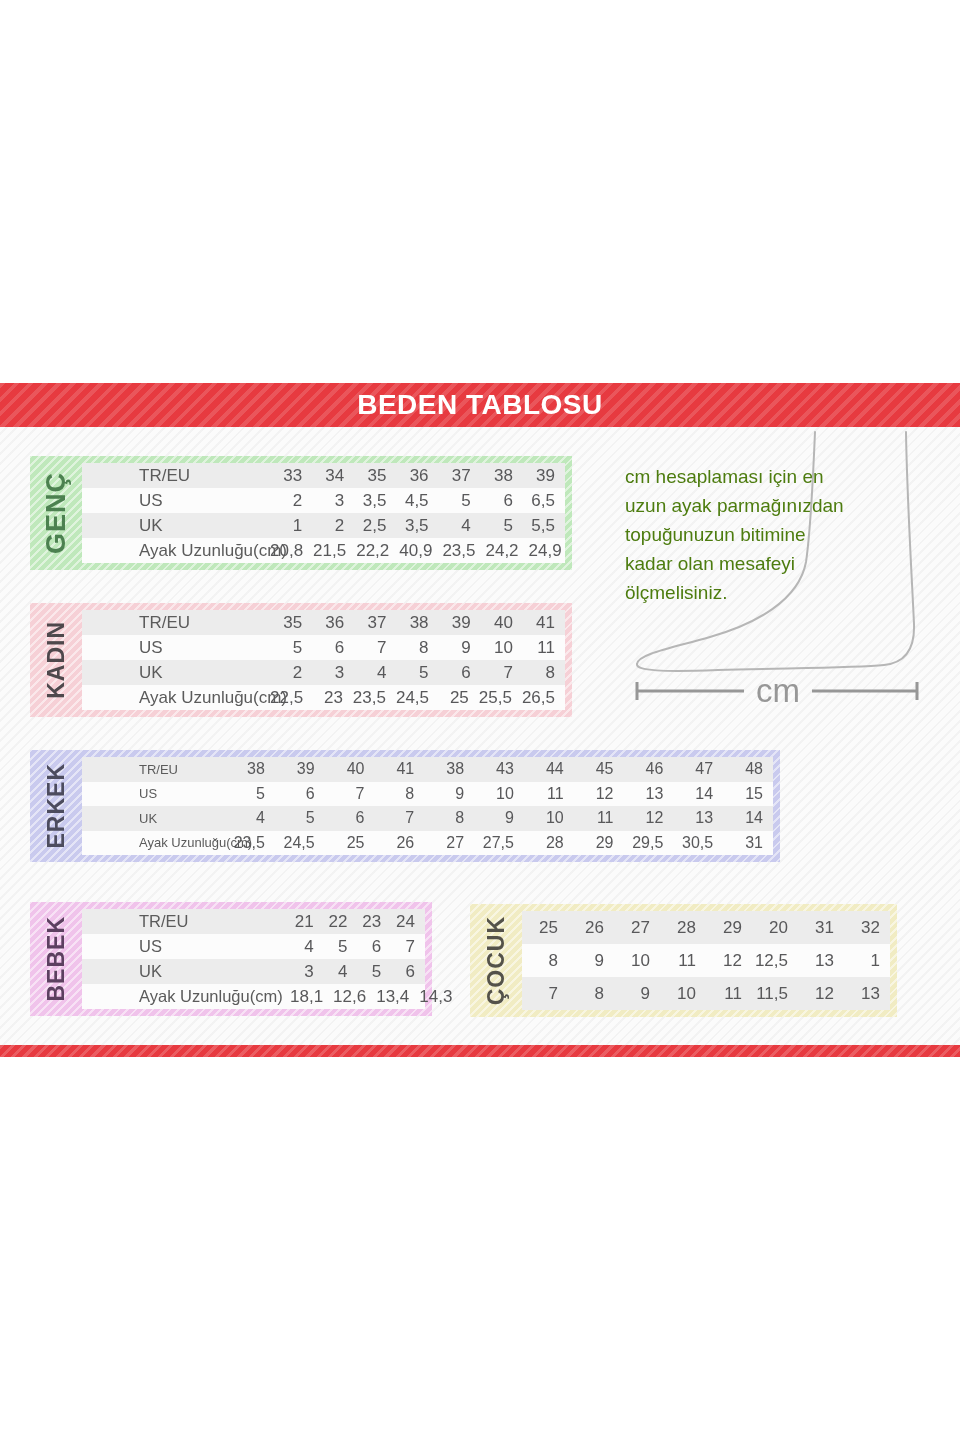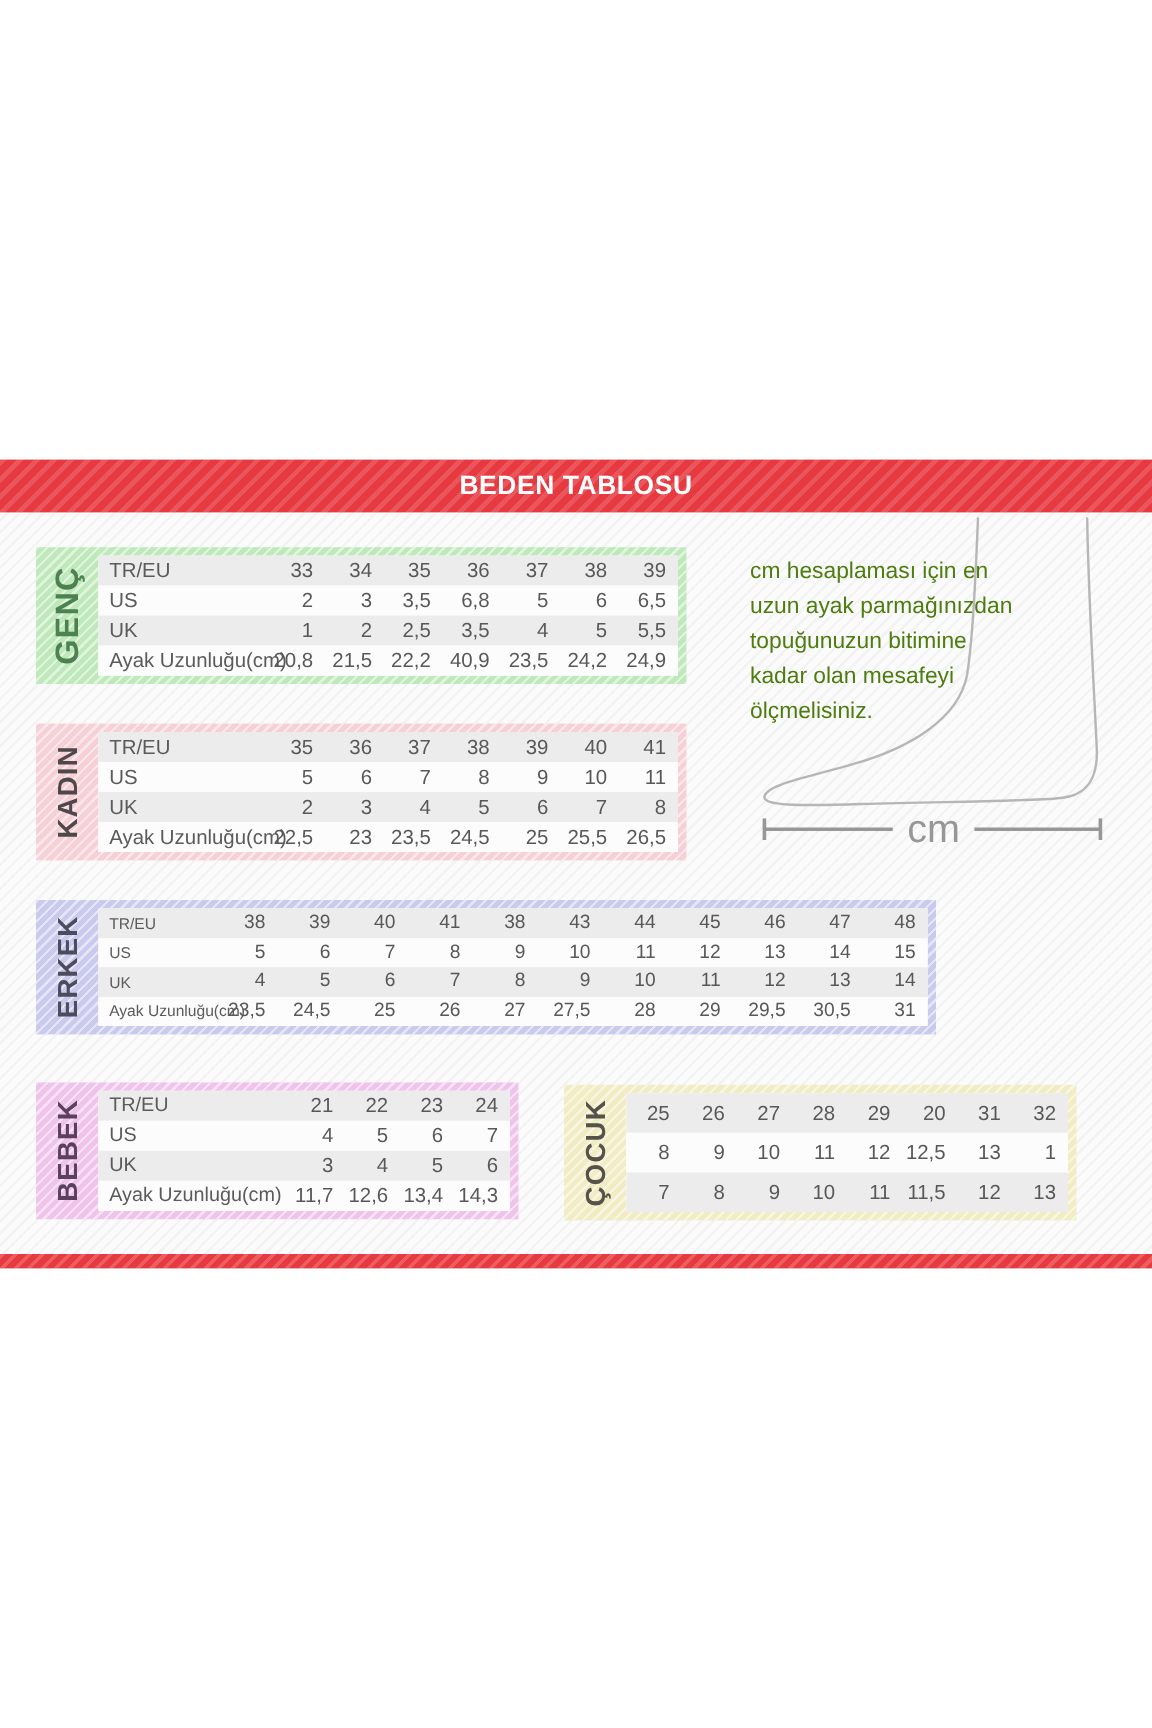--- a/index.html
+++ b/index.html
@@ -16,21 +16,21 @@
     background:repeating-linear-gradient(135deg, rgba(90,90,90,0.05) 0 2px, rgba(0,0,0,0) 2px 7px) #fbfbfb;
   }
 
   
   .banner{
     position:absolute;left:0;top:383px;width:960px;height:44px;
     background:repeating-linear-gradient(135deg, rgba(255,255,255,0.14) 0 4px, rgba(0,0,0,0) 4px 10px) var(--red);
     display:flex;align-items:center;justify-content:center;
   }
   .banner-title{
-    color:#ffffff;font-size:22px;font-weight:bold;letter-spacing:0.5px;
+    color:#ffffff;font-size:28px;font-weight:bold;letter-spacing:0.5px;
   }
 
   
   .bottom-bar{
     position:absolute;left:0;top:1045px;width:960px;height:12px;
     background:repeating-linear-gradient(135deg, rgba(255,255,255,0.18) 0 3px, rgba(0,0,0,0) 3px 8px) var(--red);
   }
 
   
   .size-table{
@@ -50,21 +50,21 @@
   .grid{
     width:100%;height:100%;
     display:flex;flex-direction:column;
     background:#ffffff;
   }
   .t-row{flex:1;display:flex;align-items:center;}
   .t-row:nth-child(odd){background:#ececec;}
   .t-row:nth-child(even){background:#fcfcfc;}
   .t-header{
     box-sizing:border-box;text-align:left;padding-left:9px;
-    color:#5b5b5b;white-space:nowrap;flex:0 0 auto;
+    color:#5b5b5b;white-space:nowrap;flex:0 0 auto;margin-left:48px;
   }
   .t-cell{
     flex:1;text-align:right;padding-right:10px;
     color:#58585a;white-space:nowrap;
   }
 
   
   .note{
     position:absolute;left:625px;top:462px;width:252px;
     font-size:19px;line-height:29px;color:#4d7c0f;
@@ -99,21 +99,21 @@
             <div class="t-cell">36</div>
             <div class="t-cell">37</div>
             <div class="t-cell">38</div>
             <div class="t-cell">39</div>
           </div>
           <div class="t-row">
             <div class="t-header" style="width: 140px; font-size: 17px;">US</div>
             <div class="t-cell">2</div>
             <div class="t-cell">3</div>
             <div class="t-cell">3,5</div>
-            <div class="t-cell">6,8</div>
+            <div class="t-cell">4,5</div>
             <div class="t-cell">5</div>
             <div class="t-cell">6</div>
             <div class="t-cell">6,5</div>
           </div>
           <div class="t-row">
             <div class="t-header" style="width: 140px; font-size: 17px;">UK</div>
             <div class="t-cell">1</div>
             <div class="t-cell">2</div>
             <div class="t-cell">2,5</div>
             <div class="t-cell">3,5</div>
@@ -264,21 +264,21 @@
           </div>
           <div class="t-row">
             <div class="t-header" style="width: 160px; font-size: 16.5px;">UK</div>
             <div class="t-cell">3</div>
             <div class="t-cell">4</div>
             <div class="t-cell">5</div>
             <div class="t-cell">6</div>
           </div>
           <div class="t-row">
             <div class="t-header" style="width: 160px; font-size: 16.5px;">Ayak Uzunluğu(cm)</div>
-            <div class="t-cell">11,7</div>
+            <div class="t-cell">18,1</div>
             <div class="t-cell">12,6</div>
             <div class="t-cell">13,4</div>
             <div class="t-cell">14,3</div>
           </div>
         </div>
       </div>
       <div class="size-table" style="left: 470px; top: 904px; width: 427px; height: 113px; font-size: 17px; background: repeating-linear-gradient(135deg, rgba(255, 255, 255, 0.5) 0px, rgba(255, 255, 255, 0.5) 2px, rgba(0, 0, 0, 0) 2px, rgba(0, 0, 0, 0) 6px) rgb(241, 236, 195);">
         <div class="v-label">
           <span style="color: rgb(84, 82, 74); font-size: 23px;">ÇOCUK</span>
         </div>

